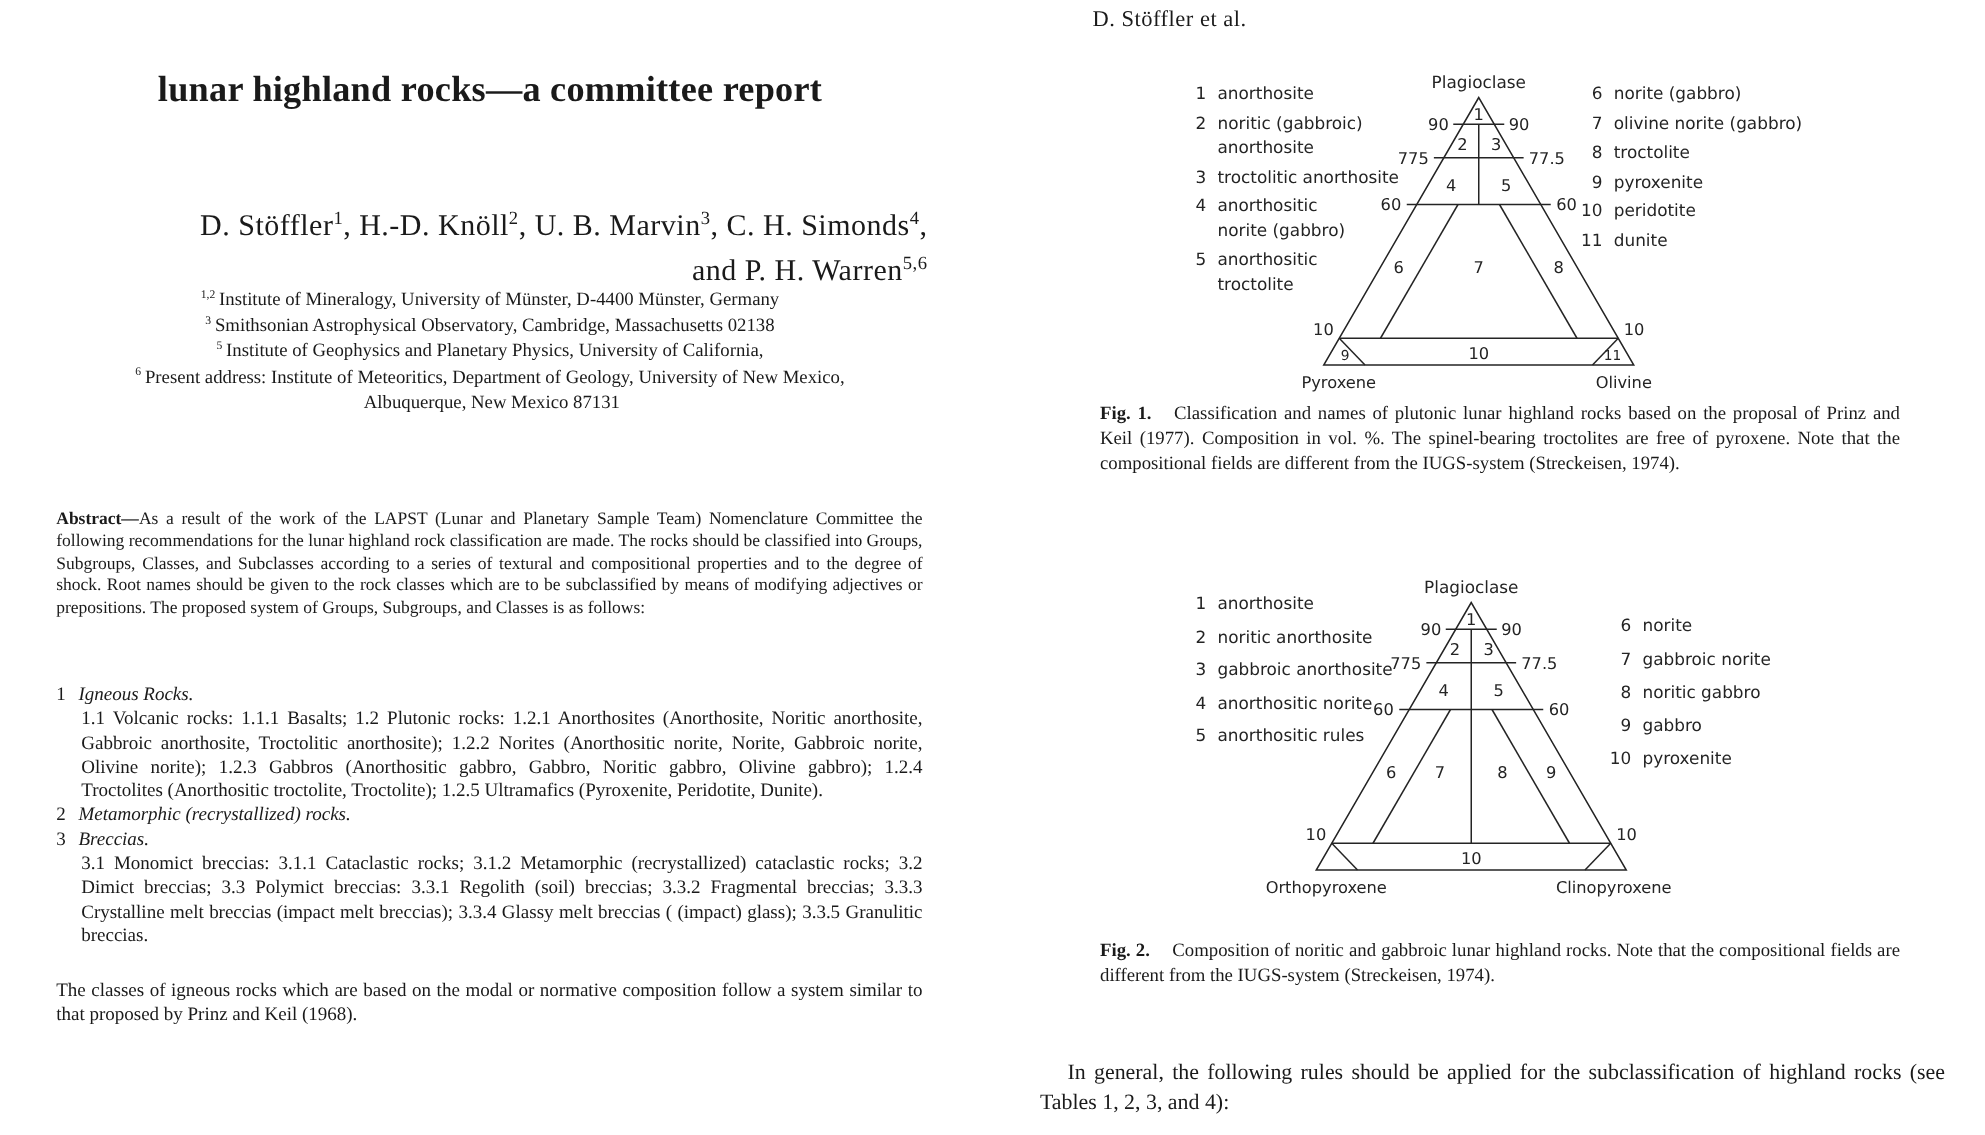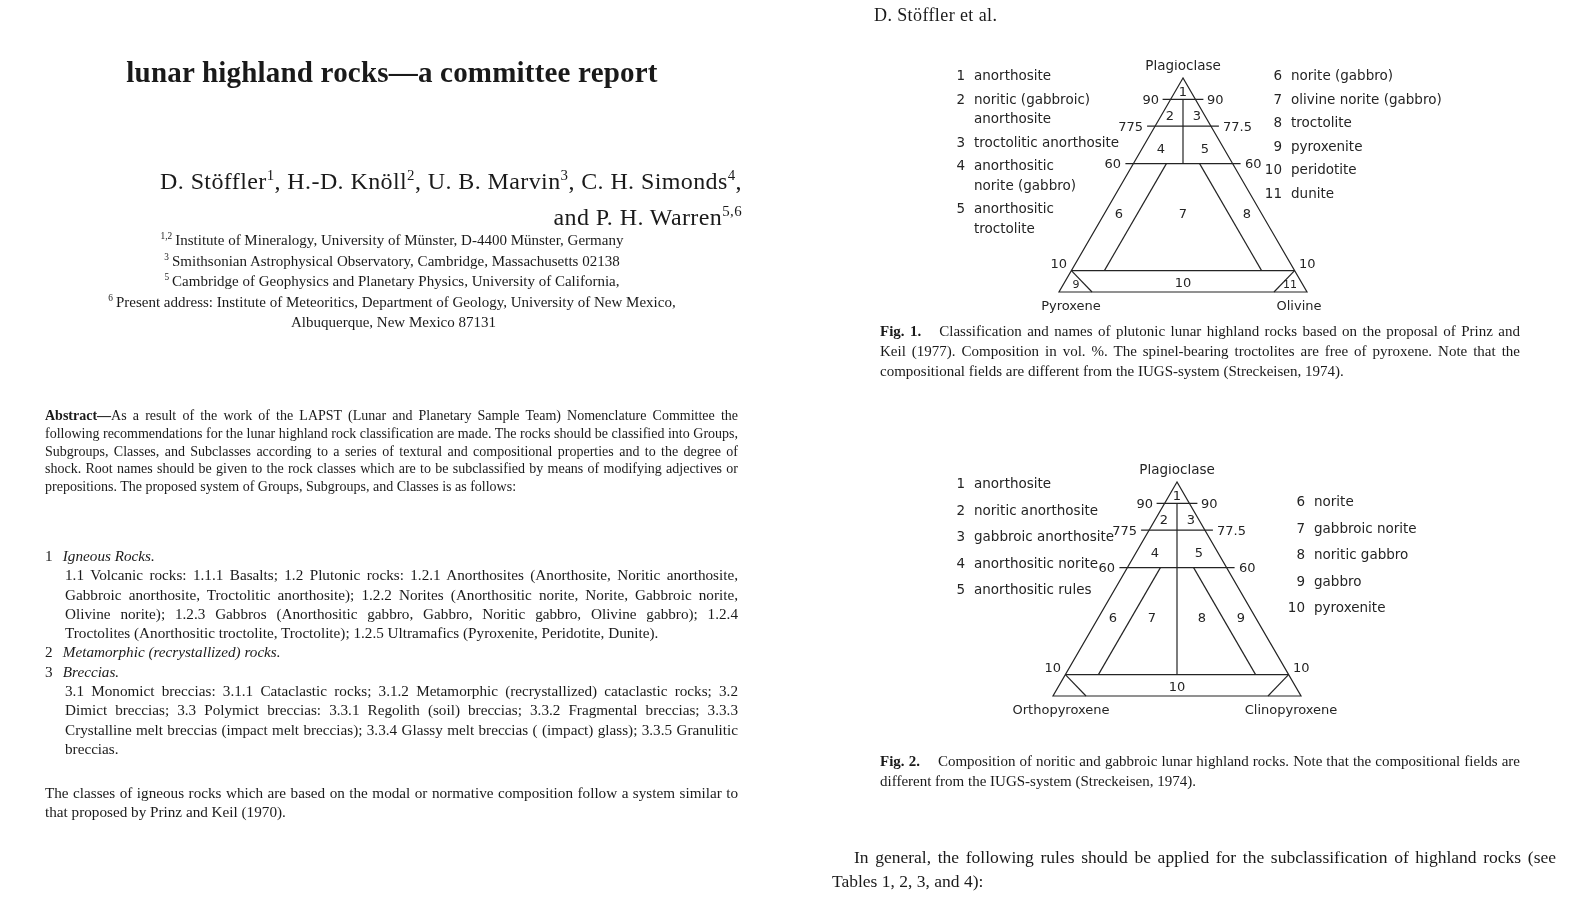--- a/index.html
+++ b/index.html
@@ -55,21 +55,21 @@
   </div>
 
   <div class="abs authors">
     <div><span>D. Stöffler</span><sup>1</sup><span>, H.-D. Knöll</span><sup>2</sup><span>, U. B. Marvin</span><sup>3</sup><span>, C. H. Simonds</span><sup>4</sup><span>,</span></div>
     <div><span>and P. H. Warren</span><sup>5,6</sup></div>
   </div>
 
   <div class="abs affils">
     <div><sup>1,2</sup><span>Institute of Mineralogy, University of Münster, D-4400 Münster, Germany</span></div>
     <div><sup>3</sup><span>Smithsonian Astrophysical Observatory, Cambridge, Massachusetts 02138</span></div>
-    <div><sup>5</sup><span>Cambridge of Geophysics and Planetary Physics, University of California,</span></div>
+    <div><sup>5</sup><span>Institute of Geophysics and Planetary Physics, University of California,</span></div>
     <div><sup>6</sup><span>Present address: Institute of Meteoritics, Department of Geology, University of New Mexico,</span></div>
     <div><sup></sup><span>Albuquerque, New Mexico 87131</span></div>
   </div>
 
   <div class="abs abstract"><b>Abstract—</b><span>As a result of the work of the LAPST (Lunar and Planetary Sample Team) Nomenclature Committee the following recommendations for the lunar highland rock classification are made. The rocks should be classified into Groups, Subgroups, Classes, and Subclasses according to a series of textural and compositional properties and to the degree of shock. Root names should be given to the rock classes which are to be subclassified by means of modifying adjectives or prepositions. The proposed system of Groups, Subgroups, and Classes is as follows:</span></div>
 
   <div class="abs outline">
     <div class="oitem">
       <span class="onum">1</span> <i class="ohead">Igneous Rocks.</i>
       <div class="obody">1.1 Volcanic rocks: 1.1.1 Basalts; 1.2 Plutonic rocks: 1.2.1 Anorthosites (Anorthosite, Noritic anorthosite, Gabbroic anorthosite, Troctolitic anorthosite); 1.2.2 Norites (Anorthositic norite, Norite, Gabbroic norite, Olivine norite); 1.2.3 Gabbros (Anorthositic gabbro, Gabbro, Noritic gabbro, Olivine gabbro); 1.2.4 Troctolites (Anorthositic troctolite, Troctolite); 1.2.5 Ultramafics (Pyroxenite, Peridotite, Dunite).</div>
@@ -77,21 +77,21 @@
     <div class="oitem">
       <span class="onum">2</span> <i class="ohead">Metamorphic (recrystallized) rocks.</i>
       <div class="obody"></div>
     </div>
     <div class="oitem">
       <span class="onum">3</span> <i class="ohead">Breccias.</i>
       <div class="obody">3.1 Monomict breccias: 3.1.1 Cataclastic rocks; 3.1.2 Metamorphic (recrystallized) cataclastic rocks; 3.2 Dimict breccias; 3.3 Polymict breccias: 3.3.1 Regolith (soil) breccias; 3.3.2 Fragmental breccias; 3.3.3 Crystalline melt breccias (impact melt breccias); 3.3.4 Glassy melt breccias ( (impact) glass); 3.3.5 Granulitic breccias.</div>
     </div>
   </div>
 
-  <div class="abs closing">The classes of igneous rocks which are based on the modal or normative composition follow a system similar to that proposed by Prinz and Keil (1970).</div>
+  <div class="abs closing">The classes of igneous rocks which are based on the modal or normative composition follow a system similar to that proposed by Prinz and Keil (1968).</div>
 
   <div class="abs runhead">D. Stöffler et al.</div>
 
   <div class="abs figblock" style="left:880px; top:52px; height:266px;">
     <div class="abs legend" style="left:65px; top:14px; width:200px;">
       <div class="lg-item">
           <span class="lg-num">1</span>
           <span class="lg-lab">anorthosite</span>
         </div>
       <div class="lg-item">

